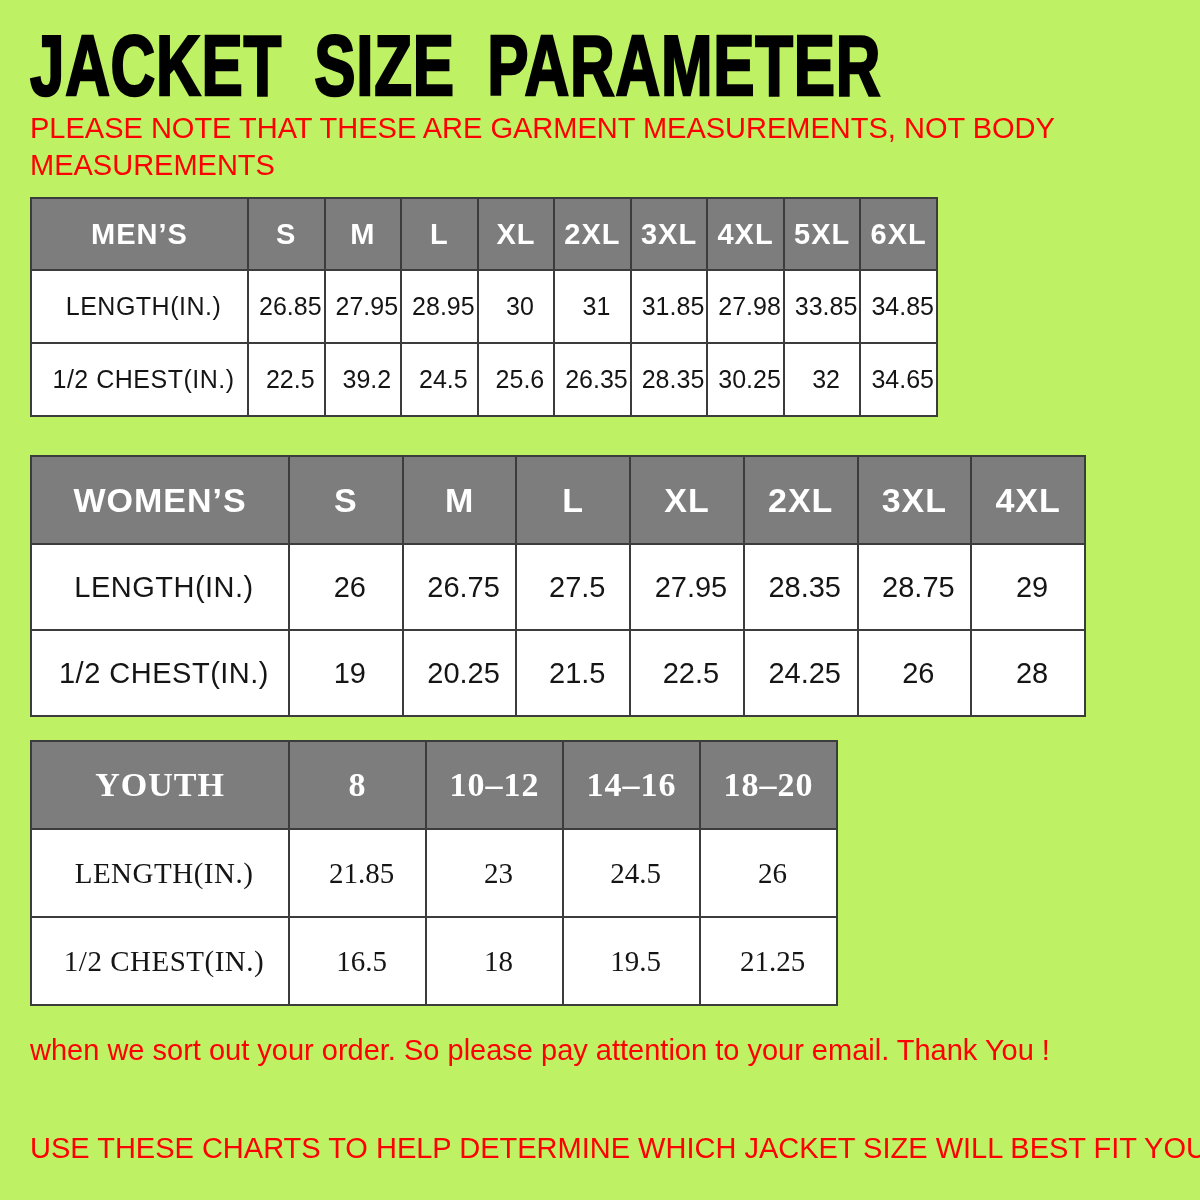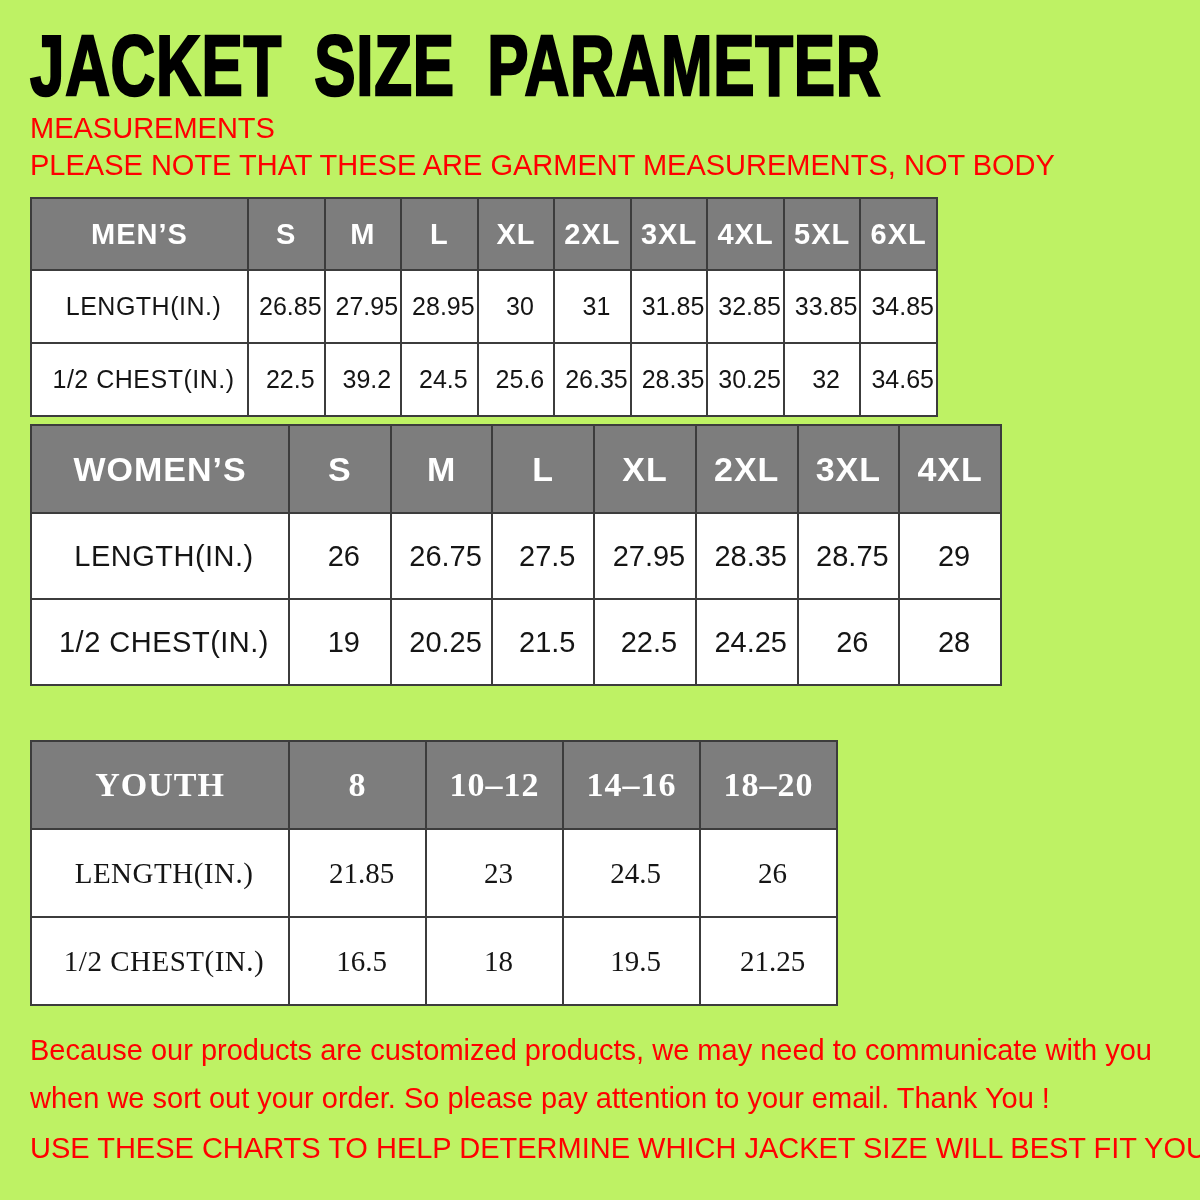--- a/index.html
+++ b/index.html
@@ -78,21 +78,21 @@
     letter-spacing: 0.5px;
   }
 
   
   .tbl-mens { top: 197px; width: 908px; }
   .tbl-mens th { height: 70px; font-size: 29px; }
   .tbl-mens td { height: 71px; font-size: 25px; }
   .tbl-mens th:first-child { width: 215px; }
 
   
-  .tbl-womens { top: 424px; width: 972px; }
+  .tbl-womens { top: 455px; width: 1056px; }
   .tbl-womens th { height: 86px; font-size: 34px; }
   .tbl-womens td { height: 84px; font-size: 29px; }
   .tbl-womens th:first-child { width: 256px; }
 
   
   .tbl-youth { top: 740px; width: 808px; font-family: Liberation Serif, serif; }
   .tbl-youth th { height: 86px; font-size: 34px; }
   .tbl-youth td { height: 86px; font-size: 29px; }
   .tbl-youth th:first-child { width: 256px; }
 
@@ -119,22 +119,22 @@
   }
 </style>
 </head>
 <body>
 
 <div class="page">
 
   <h1 class="title">JACKET SIZE PARAMETER</h1>
 
   <div class="note">
+    <span>PLEASE NOTE THAT THESE ARE GARMENT MEASUREMENTS, NOT BODY</span>
     <span>MEASUREMENTS</span>
-    <span>PLEASE NOTE THAT THESE ARE GARMENT MEASUREMENTS, NOT BODY</span>
   </div>
 
   <table class="size-table tbl-mens">
       <thead>
         <tr>
           <th>MEN’S</th>
           <th>S</th>
           <th>M</th>
           <th>L</th>
           <th>XL</th>
@@ -147,21 +147,21 @@
       </thead>
       <tbody>
         <tr>
           <td>LENGTH(IN.)</td>
           <td>26.85</td>
           <td>27.95</td>
           <td>28.95</td>
           <td>30</td>
           <td>31</td>
           <td>31.85</td>
-          <td>32.85</td>
+          <td>27.98</td>
           <td>33.85</td>
           <td>34.85</td>
         </tr>
         <tr>
           <td>1/2 CHEST(IN.)</td>
           <td>22.5</td>
           <td>39.2</td>
           <td>24.5</td>
           <td>25.6</td>
           <td>26.35</td>
@@ -232,19 +232,18 @@
           <td>1/2 CHEST(IN.)</td>
           <td>16.5</td>
           <td>18</td>
           <td>19.5</td>
           <td>21.25</td>
         </tr>
       </tbody>
     </table>
 
   <div class="footer-para">
-    <span>Because our products are customized products, we may need to communicate with you</span>
     <span>when we sort out your order. So please pay attention to your email. Thank You !</span>
   </div>
 
   <div class="footer-caps">USE THESE CHARTS TO HELP DETERMINE WHICH JACKET SIZE WILL BEST FIT YOU.</div>
 
 </div>
 
 </body></html>

